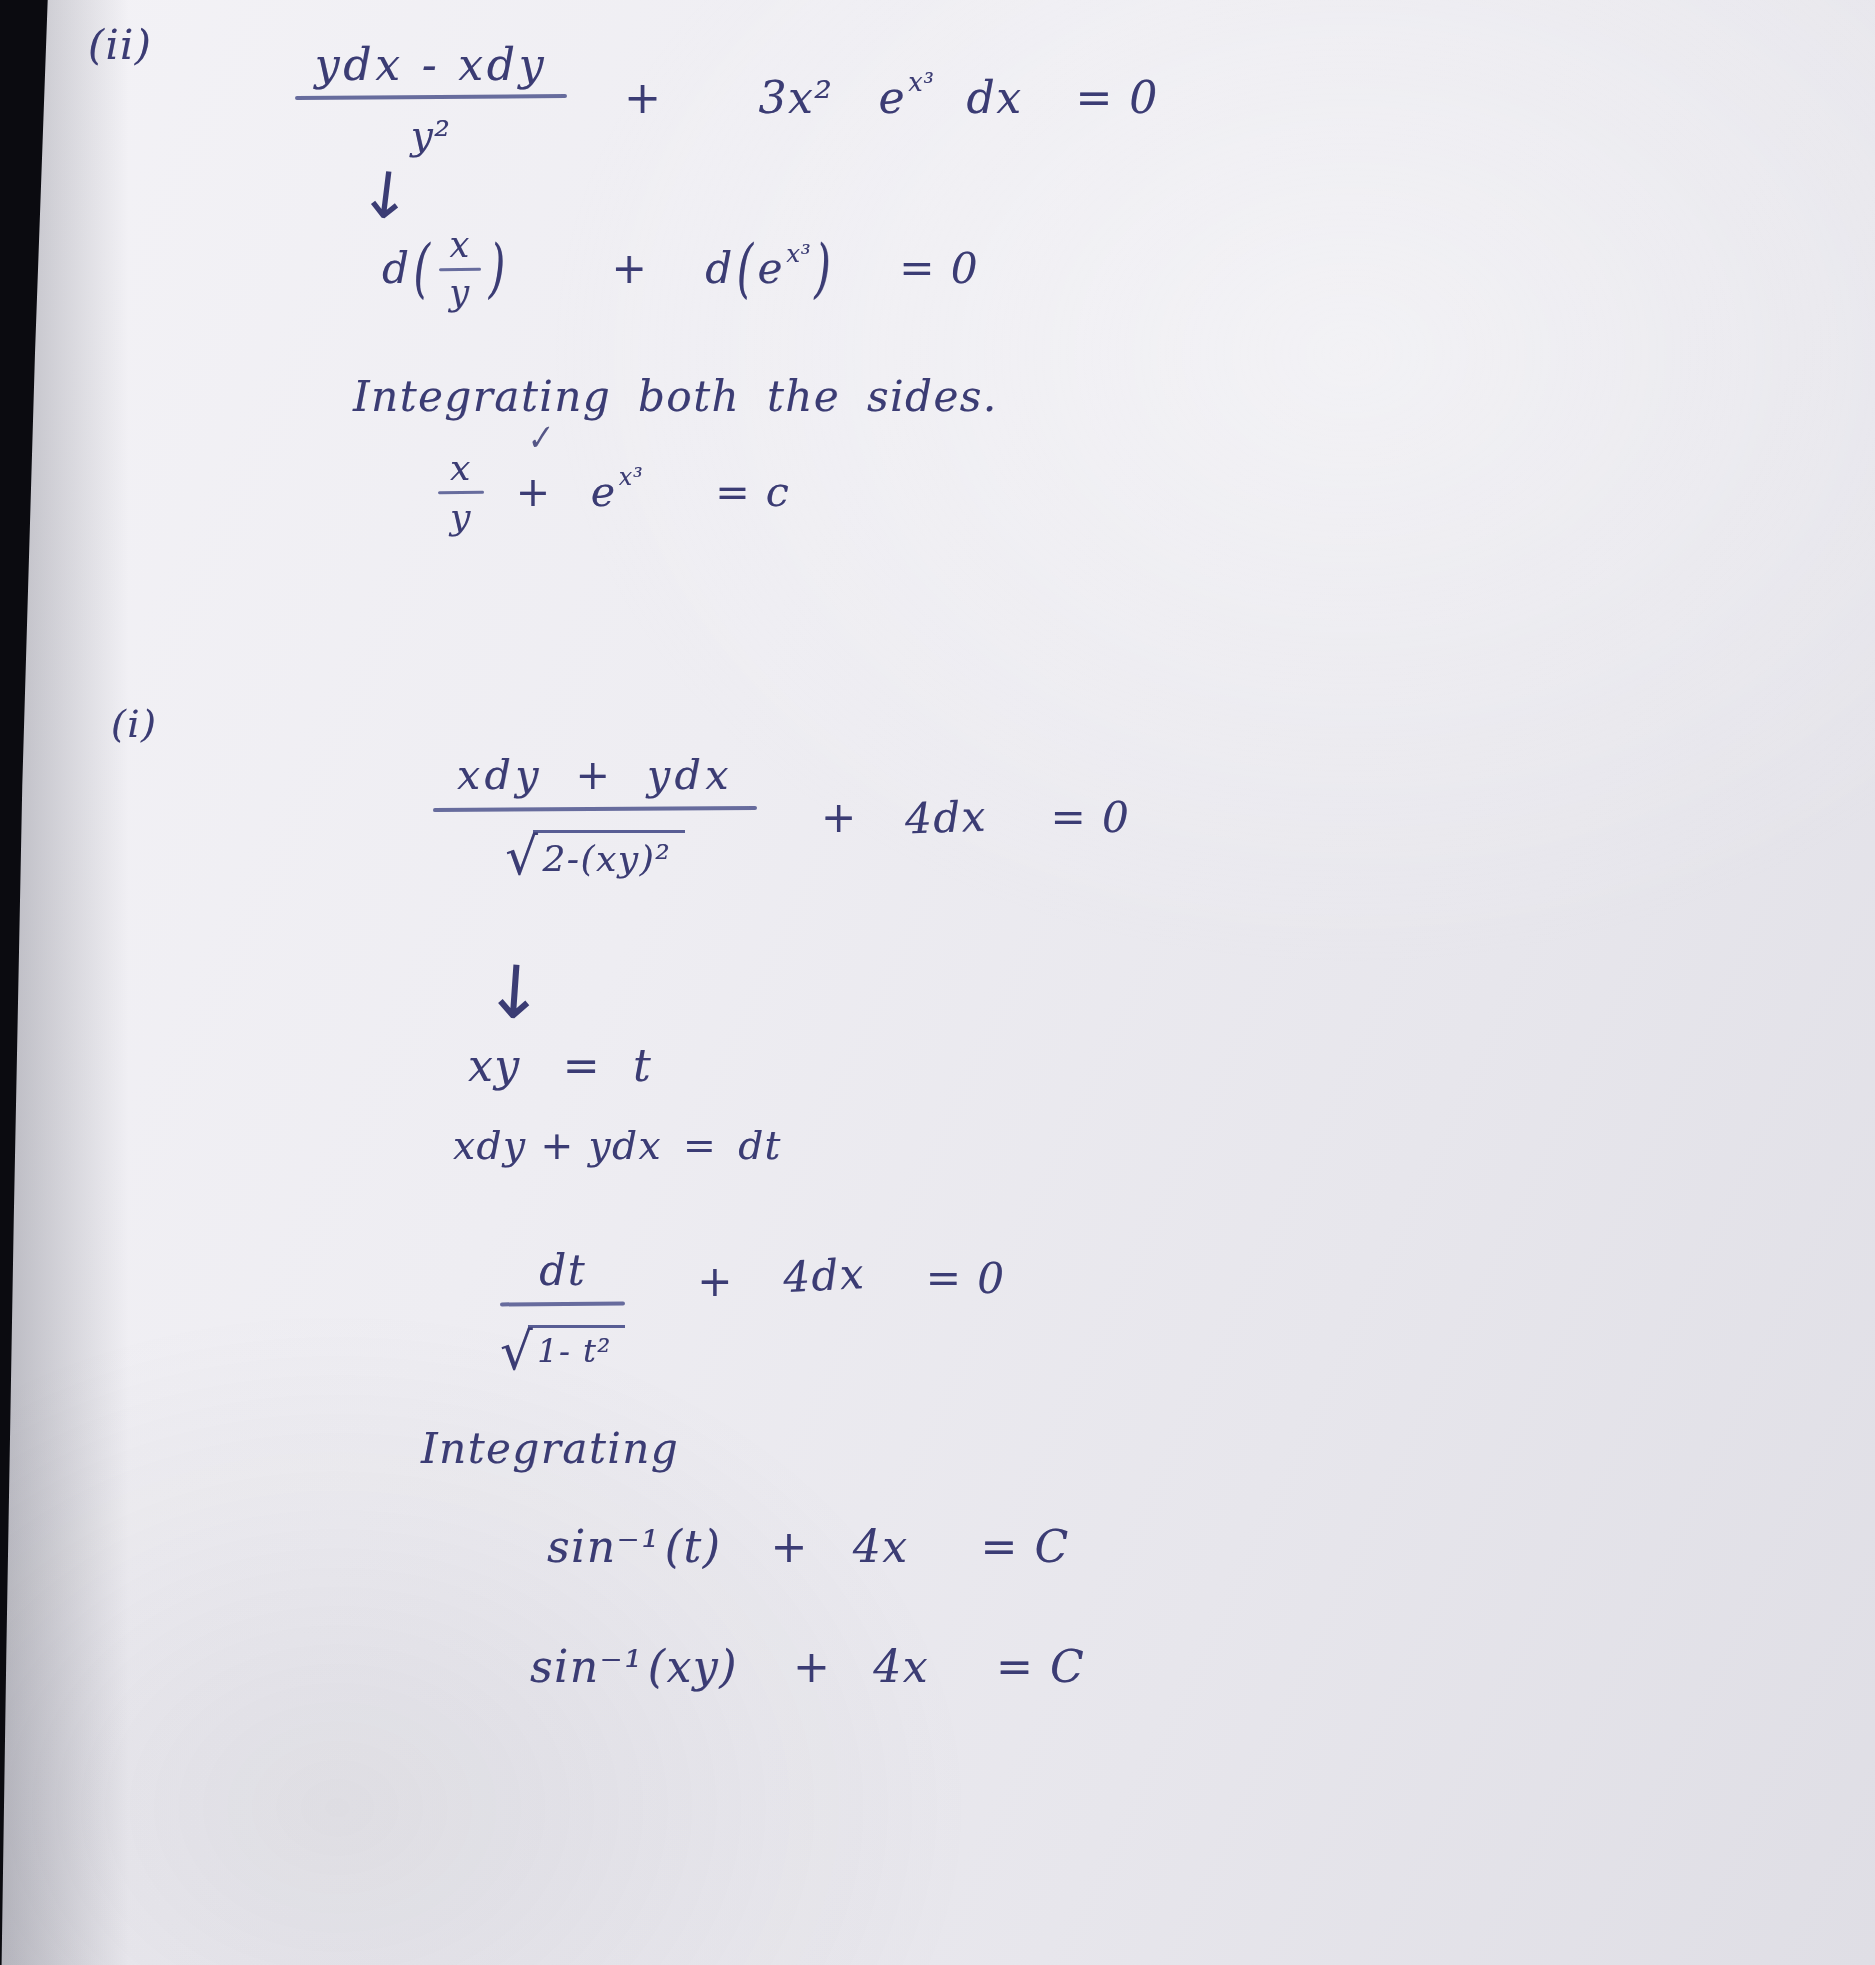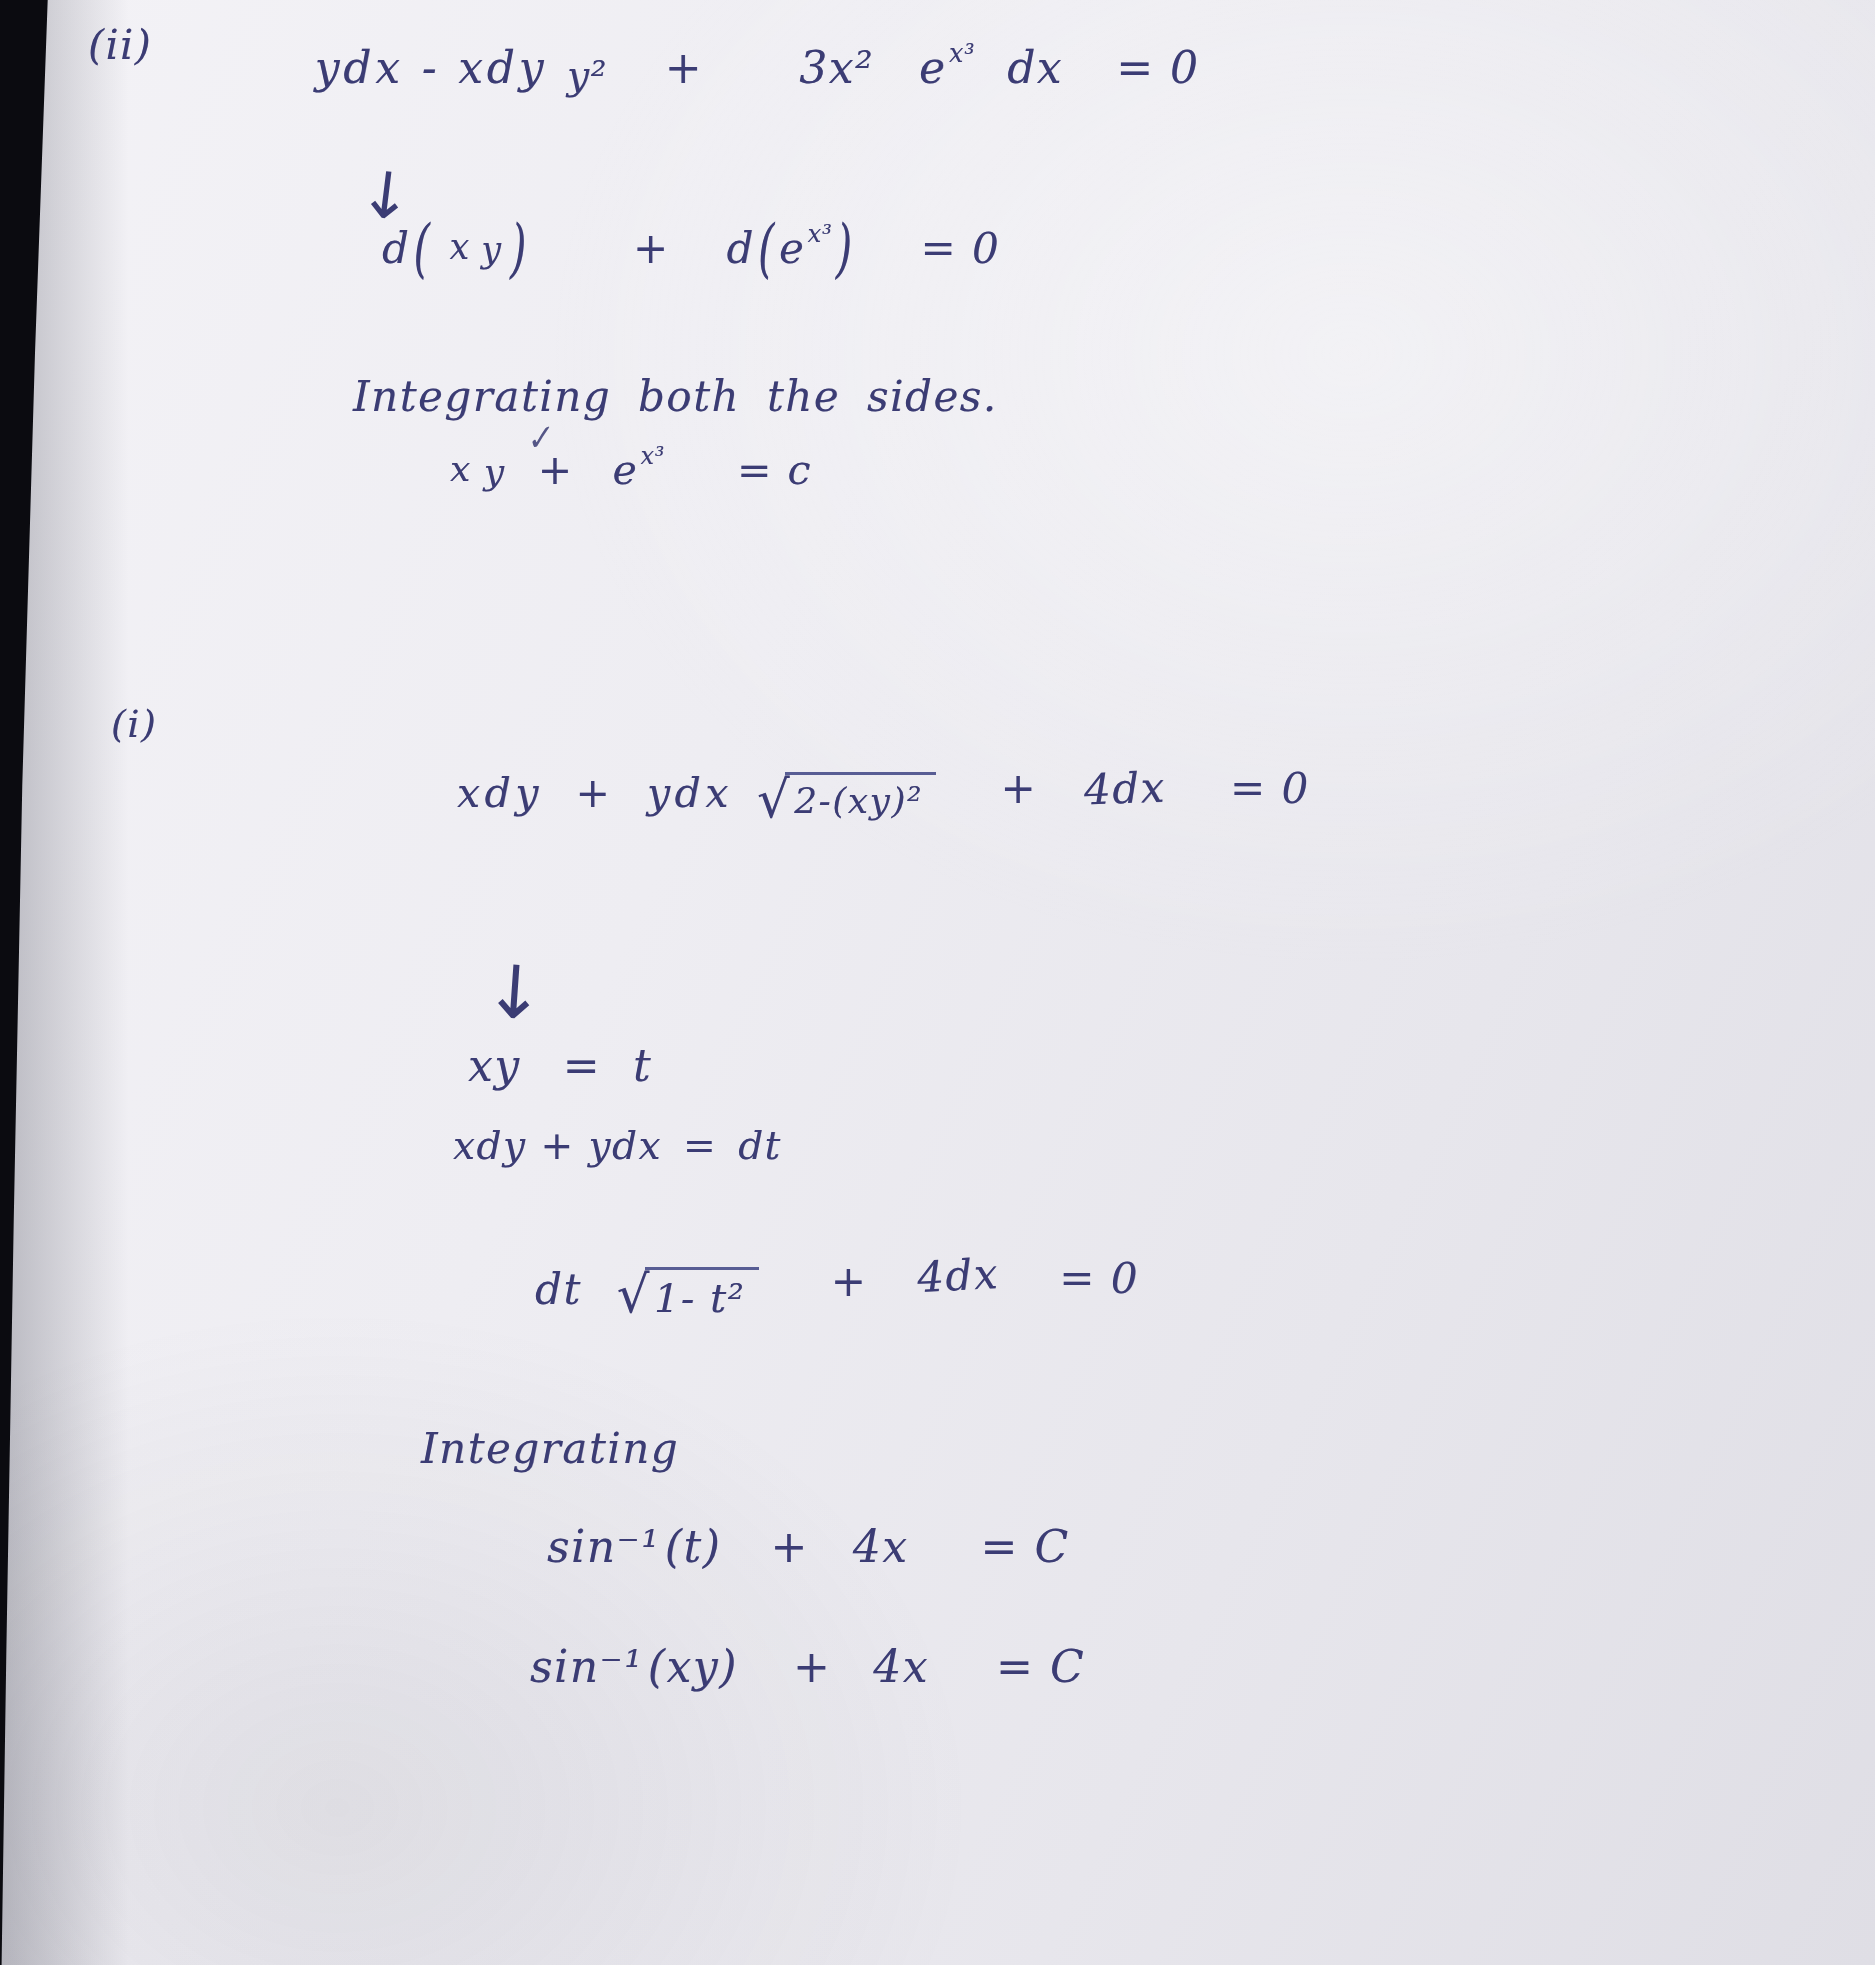--- a/index.html
+++ b/index.html
@@ -27,21 +27,21 @@
   }
   .hw{
     font-family:"DejaVu Serif", serif;
     font-style:italic;
     color:var(--ink);
     text-shadow:0.3px 0.2px 0.5px rgba(59,60,116,.45);
     letter-spacing:1.5px;
   }
   .line{position:absolute;display:flex;align-items:center;line-height:1.1;white-space:pre;}
   .tok{display:inline-block;}
-  .frac{display:inline-flex;flex-direction:row;align-items:flex-end;}
+  .frac{display:inline-flex;flex-direction:column;align-items:center;}
   .num{padding:1.5px 19.7px 6px 19.7px;}
   .den{padding-top:16px;}
   .bar{align-self:stretch;height:3.8px;background:var(--ink-soft);border-radius:2.3px;opacity:.9;transform:rotate(-.4deg);}
   .sup{font-size:.58em;position:relative;top:-.85em;margin-left:2.3px;letter-spacing:0.8px;}
   .par{display:inline-block;transform:scaleY(1.5);margin:0 3px;}
   .sqrt{display:inline-flex;align-items:flex-start;}
   .rad{font-size:1.22em;margin-right:-6px;position:relative;top:1.5px;}
   .radi{border-top:3px solid var(--ink-soft);padding:6px 13.6px 0 9px;margin-top:3px;}
   .arrow{position:absolute;color:var(--ink);font-family:"DejaVu Sans",sans-serif;}
 </style>
@@ -137,21 +137,21 @@
   <span class="tok" style="margin-left:21px;">=</span>
   <span class="tok" style="margin-left:21px;">dt</span>
 </div>
 
 <div class="line hw" style="left:500px;top:1248px;font-size:42px;align-items:flex-start;">
   <span class="frac">
     <span class="num" style="padding:0 35px 7.6px 35px;">dt</span>
     <span class="bar"></span>
     <span class="sqrt den">
       <span class="rad">√</span>
-      <span class="radi" style="font-size:40px;">1- t²</span>
+      <span class="radi" style="font-size:32px;">1- t²</span>
     </span>
   </span>
   <span class="tok" style="margin-left:72px;padding-top:10.6px;">+</span>
   <span class="tok" style="margin-left:49px;padding-top:4.5px;transform:rotate(-3deg);">4dx</span>
   <span class="tok" style="margin-left:61px;padding-top:7.6px;">= 0</span>
 </div>
 
 <div class="line hw" style="left:421px;top:1426px;font-size:42px;">
   <span class="tok">Integrating</span>
 </div>

